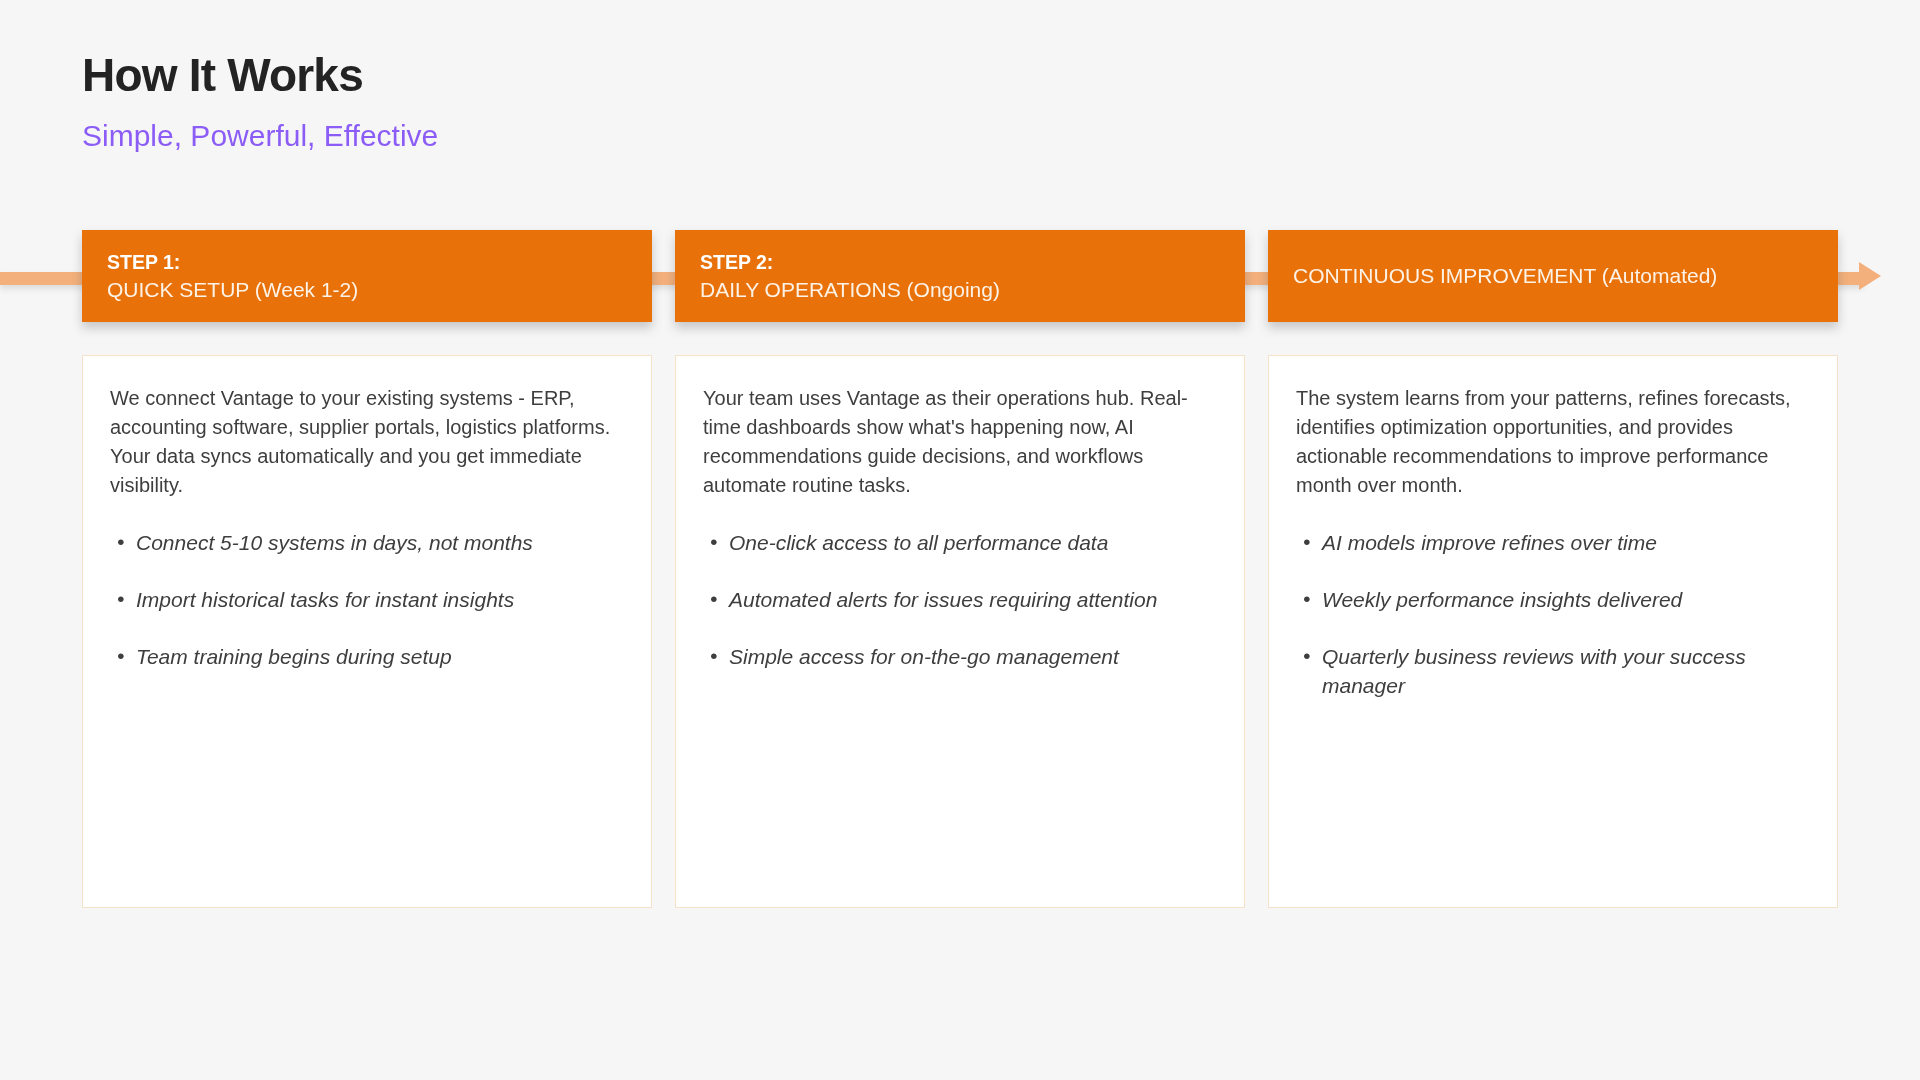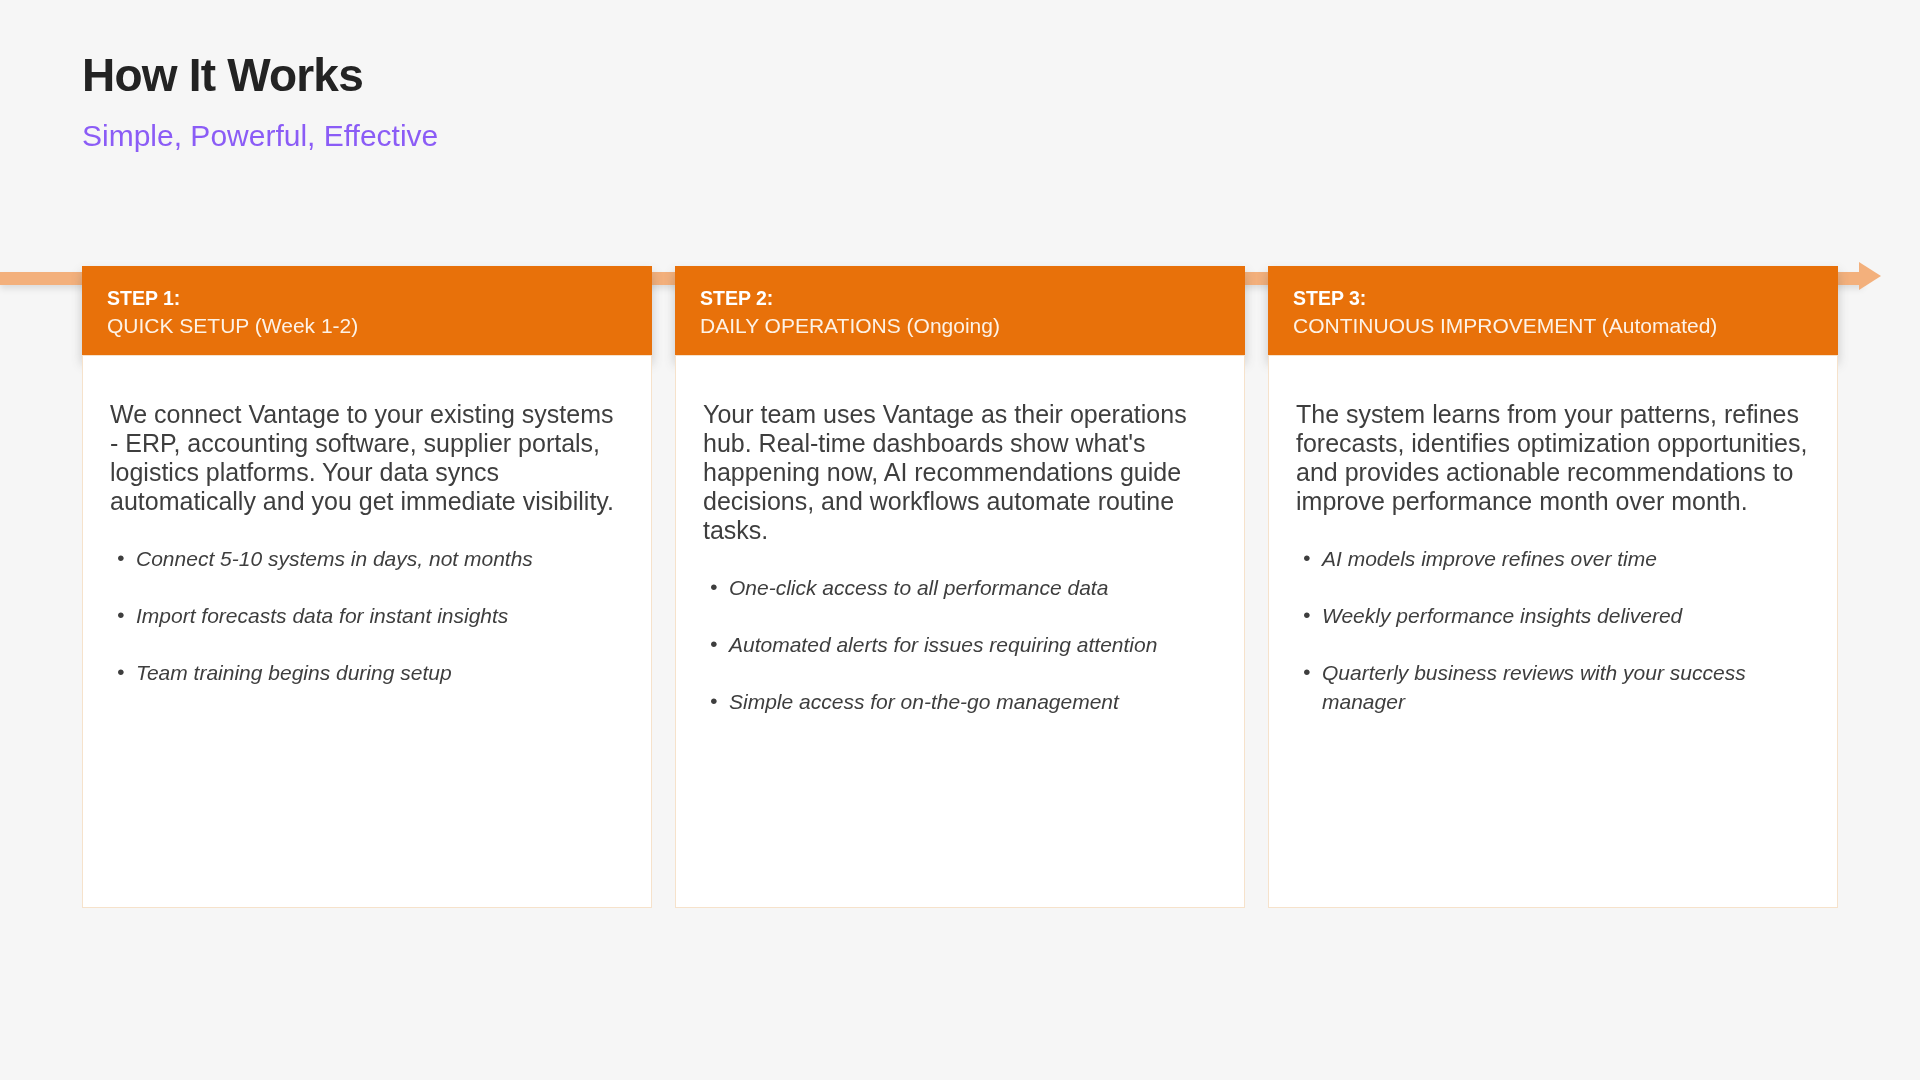--- a/index.html
+++ b/index.html
@@ -41,21 +41,21 @@
     position:absolute;left:1859px;top:262px;width:0;height:0;
     border-left:22px solid var(--accent-light);
     border-top:14px solid transparent;
     border-bottom:14px solid transparent;
     z-index:0;
   }
 
   
   .steps-row{
     position:absolute;left:82px;top:230px;
-    display:flex;gap:23px;z-index:1;margin-top:36px;
+    display:flex;gap:23px;z-index:1;
   }
   .step-box{
     width:570px;height:92px;background:var(--accent);
     display:flex;flex-direction:column;justify-content:center;
     padding-left:25px;
     box-shadow:0 6px 10px rgba(90,90,90,0.30);
   }
   .step-label{
     color:#FFFFFF;font-weight:700;font-size:19.5px;line-height:28px;
   }
@@ -67,22 +67,22 @@
   .cards-row{
     position:absolute;left:82px;top:355px;
     display:flex;gap:23px;z-index:1;
   }
   .card{
     width:570px;height:553px;background:#FFFFFF;
     border:1px solid var(--card-border);
     padding:28px 28px 0 27px;
   }
   .card p{
-    margin:16px 0 28px 0;
-    font-size:25px;line-height:29px;color:var(--ink-body);
+    margin:0 0 28px 0;
+    font-size:20px;line-height:29px;color:var(--ink-body);
   }
   .card ul{
     list-style:none;margin:0;padding:0;font-style:italic;
   }
   .card li{
     position:relative;padding-left:26px;margin-bottom:28px;
     font-size:21px;line-height:29px;color:var(--ink-body);
   }
   .card li::before{
     content:"\2022";
@@ -106,32 +106,31 @@
   <div class="steps-row">
     <div class="step-box">
       <span class="step-label">STEP 1:</span>
       <span class="step-title">QUICK SETUP (Week 1-2)</span>
     </div>
     <div class="step-box">
       <span class="step-label">STEP 2:</span>
       <span class="step-title">DAILY OPERATIONS (Ongoing)</span>
     </div>
     <div class="step-box">
-      <span class="step-label">STEP 3:</span>
       <span class="step-title">CONTINUOUS IMPROVEMENT (Automated)</span>
     </div>
   </div>
 
   <div class="cards-row">
 
     <div class="card">
       <p>We connect Vantage to your existing systems - ERP, accounting software, supplier portals, logistics platforms. Your data syncs automatically and you get immediate visibility.</p>
       <ul>
         <li>Connect 5-10 systems in days, not months</li>
-        <li>Import forecasts data for instant insights</li>
+        <li>Import historical tasks for instant insights</li>
         <li>Team training begins during setup</li>
       </ul>
     </div>
 
     <div class="card">
       <p>Your team uses Vantage as their operations hub. Real-time dashboards show what's happening now, AI recommendations guide decisions, and workflows automate routine tasks.</p>
       <ul>
         <li>One-click access to all performance data</li>
         <li>Automated alerts for issues requiring attention</li>
         <li>Simple access for on-the-go management</li>

